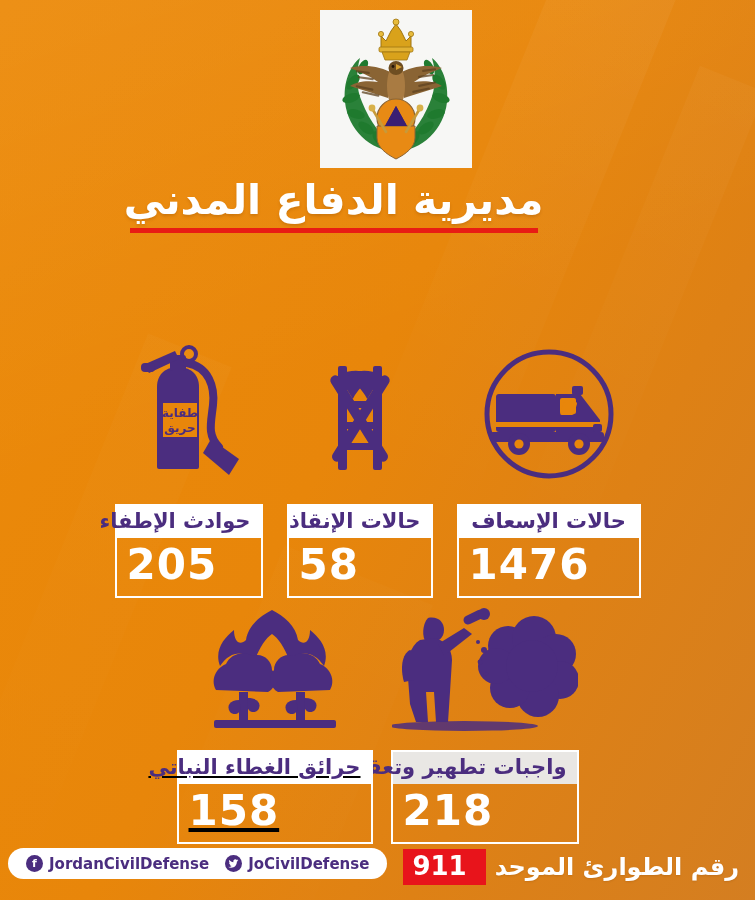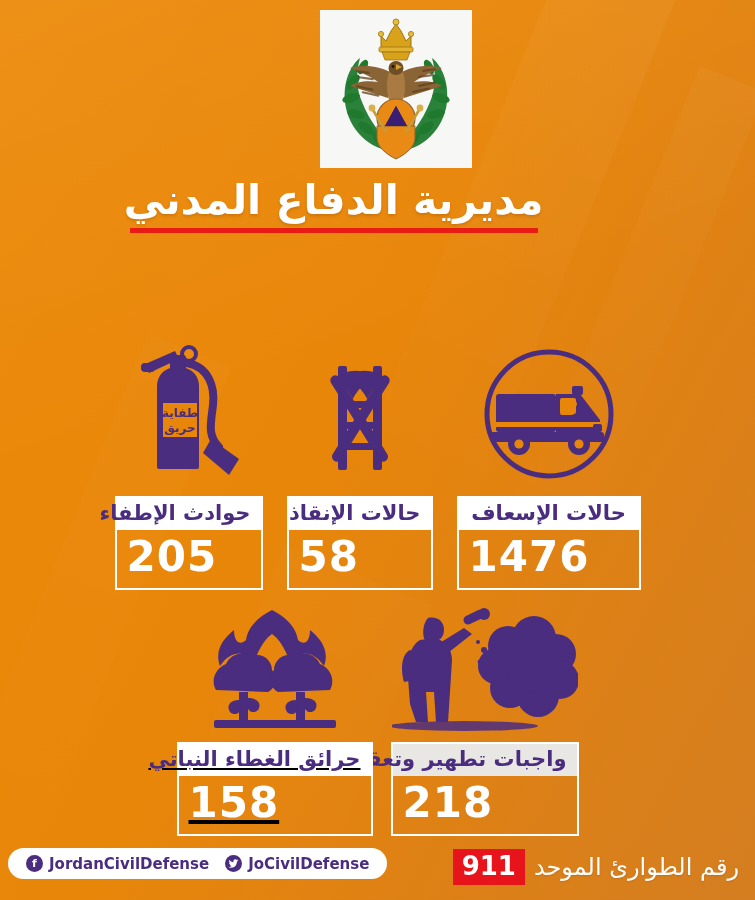--- a/index.html
+++ b/index.html
@@ -90,20 +90,21 @@
     align-items: flex-end;
     width: 755px;
   }
   #row-1 { top: 338px; left: 0; gap: 24px; }
   #row-2 { top: 608px; left: 0; gap: 18px; }
 
   .stat-cell {
     display: flex;
     flex-direction: column;
     align-items: center;
+    gap: 8px;
   }
 
   .icon-wrap {
     display: flex;
     align-items: flex-end;
     justify-content: center;
     margin-bottom: 8px;
   }
   #row-1 .icon-wrap { height: 150px; }
   #row-2 .icon-wrap { height: 126px; }
@@ -194,31 +195,31 @@
     right: 16px;
     top: 11px;
     display: flex;
     align-items: center;
     gap: 9px;
     direction: rtl;
   }
   #emergency-label {
     color: #FFFFFF;
     font-size: 24px;
-    font-weight: normal;
+    font-weight: bold;
     white-space: nowrap;
     text-shadow: 0 1px 2px rgba(120,60,0,0.2);
   }
   #emergency-number {
     background: #E8141B;
     color: #FFFFFF;
     font-size: 26px;
     font-weight: bold;
     line-height: 1;
-    padding: 4px 9px 6px 9px;
+    padding: 4px 19px 6px 9px;
     direction: ltr;
   }
 </style>
 </head>
 <body>
 
 <div id="poster">
 
   <div class="streak s1"></div>
   <div class="streak s2"></div>

